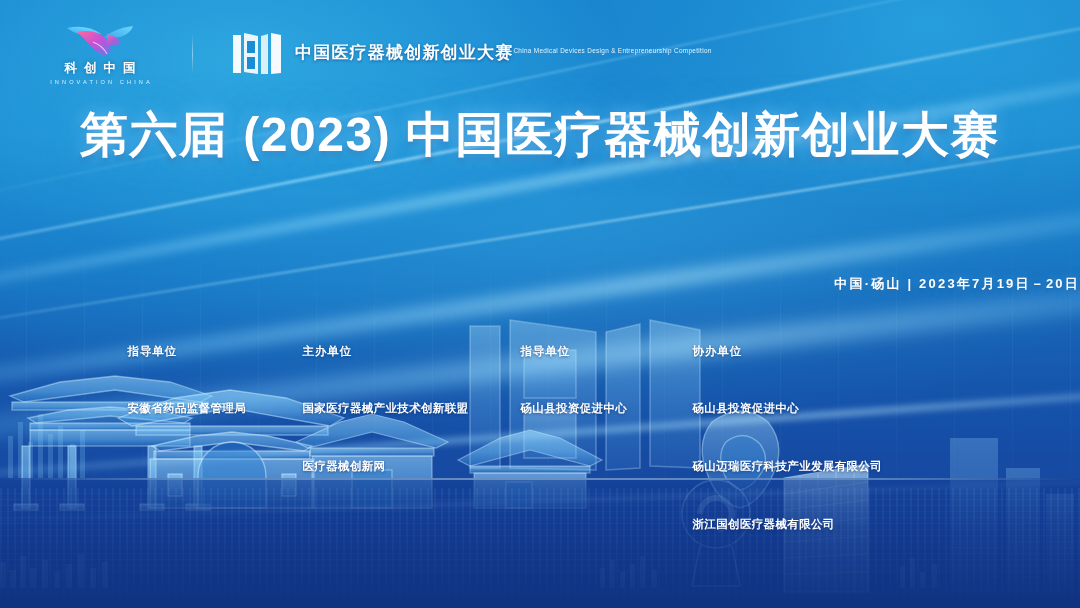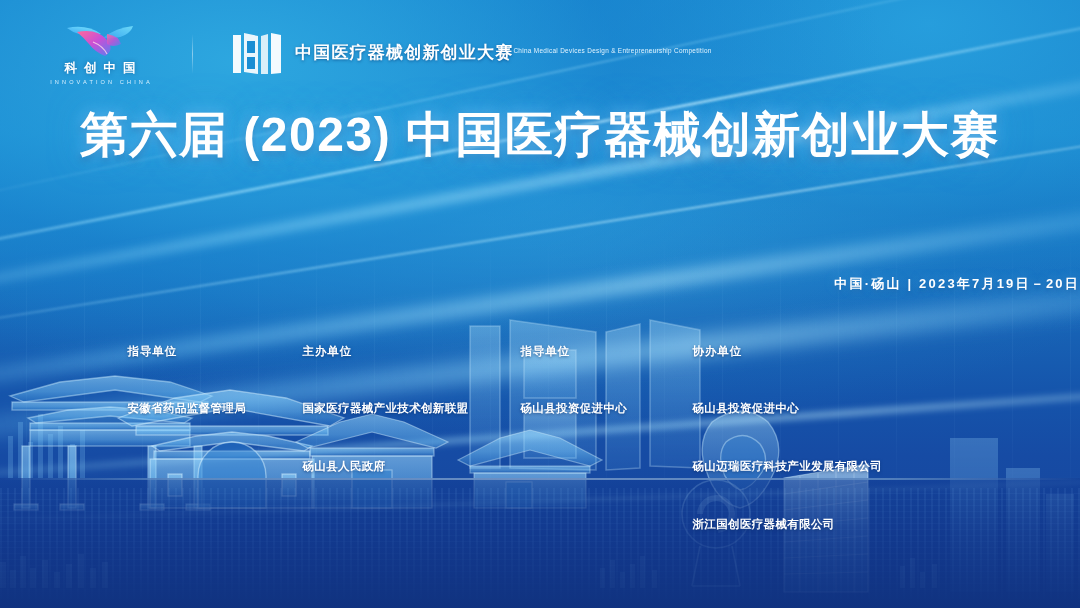--- a/index.html
+++ b/index.html
@@ -333,21 +333,21 @@
   <div class="credits">
 
     <div class="cred-col">
       <div class="cred-head">指导单位</div>
       <div class="cred-item">安徽省药品监督管理局</div>
     </div>
 
     <div class="cred-col">
       <div class="cred-head">主办单位</div>
       <div class="cred-item">国家医疗器械产业技术创新联盟</div>
-      <div class="cred-item">砀山县人民政府</div>
+      <div class="cred-item">医疗器械创新网</div>
     </div>
 
     <div class="cred-col">
       <div class="cred-head">指导单位</div>
       <div class="cred-item">砀山县投资促进中心</div>
     </div>
 
     <div class="cred-col">
       <div class="cred-head">协办单位</div>
       <div class="cred-item">砀山县投资促进中心</div>

